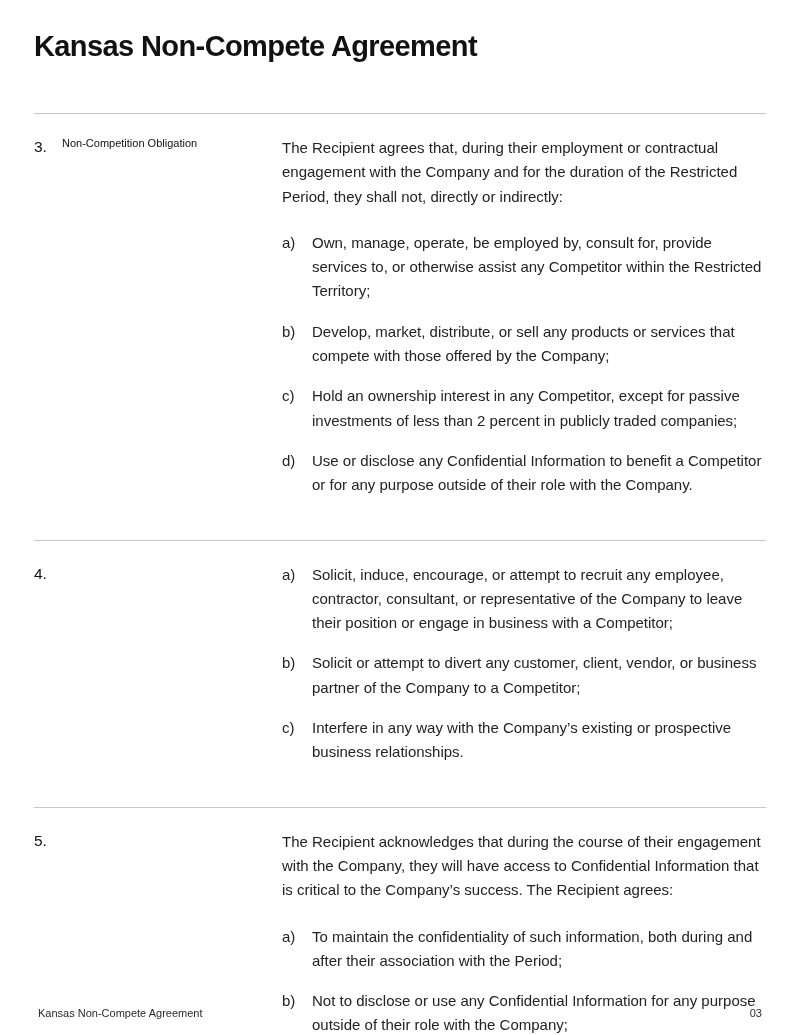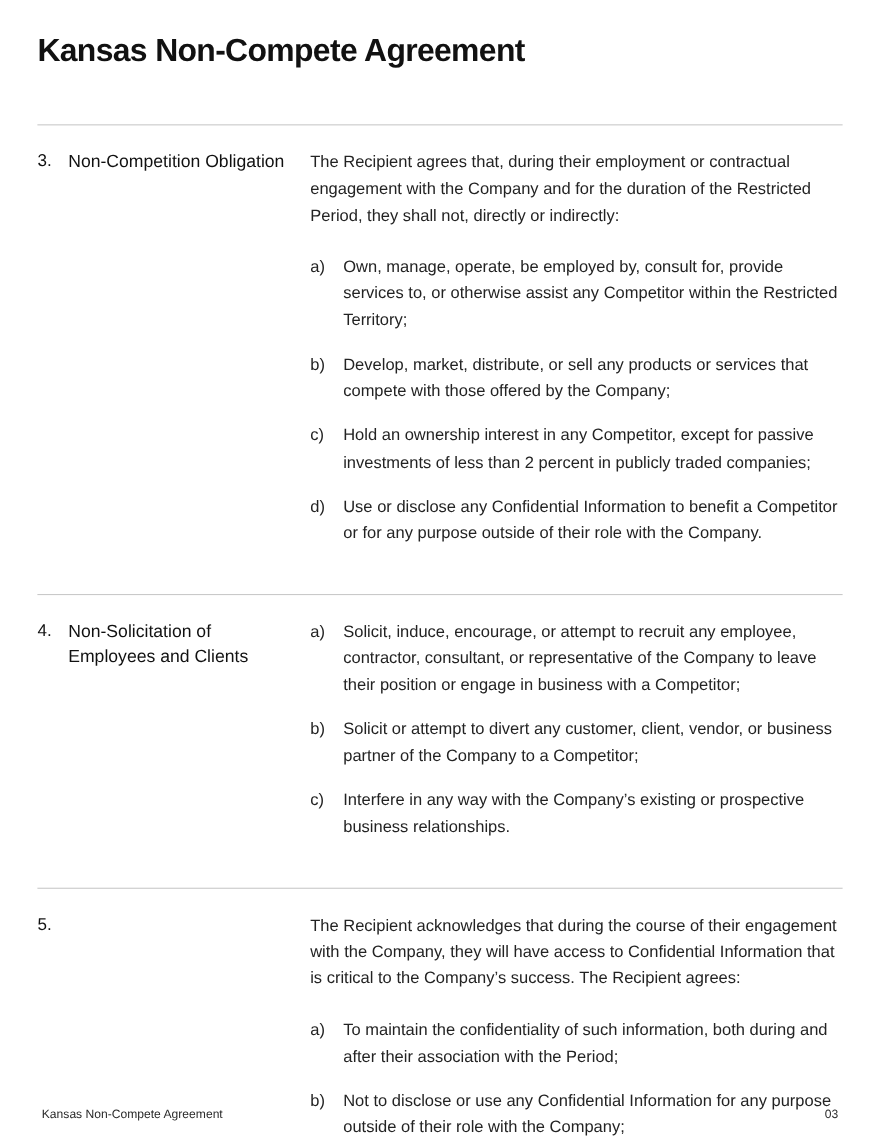--- a/index.html
+++ b/index.html
@@ -43,21 +43,21 @@
     display: flex;
   }
   .section-number {
     width: 28px;
     flex: 0 0 28px;
     font-size: 15.5px;
     line-height: 1.45;
     color: #111111;
   }
   .section-heading {
-    font-size: 16px;
+    font-size: 11px;
     line-height: 1.45;
     color: #111111;
     max-width: 200px;
   }
   .section-right {
     flex: 1 1 auto;
     font-size: 15px;
     line-height: 1.62;
     color: #232323;
   }
@@ -120,21 +120,20 @@
         <span class="clause-text">Use or disclose any Confidential Information to benefit a Competitor or for any purpose outside of their role with the Company.</span>
       </div>
     </div>
   </div>
 
   <hr class="rule">
 
   <div class="section">
     <div class="section-left">
       <div class="section-number">4.</div>
-      <div class="section-heading">Non-Solicitation of Employees and Clients</div>
     </div>
     <div class="section-right">
       <div class="clause">
         <span class="clause-label">a)</span>
         <span class="clause-text">Solicit, induce, encourage, or attempt to recruit any employee, contractor, consultant, or representative of the Company to leave their position or engage in business with a Competitor;</span>
       </div>
       <div class="clause">
         <span class="clause-label">b)</span>
         <span class="clause-text">Solicit or attempt to divert any customer, client, vendor, or business partner of the Company to a Competitor;</span>
       </div>

